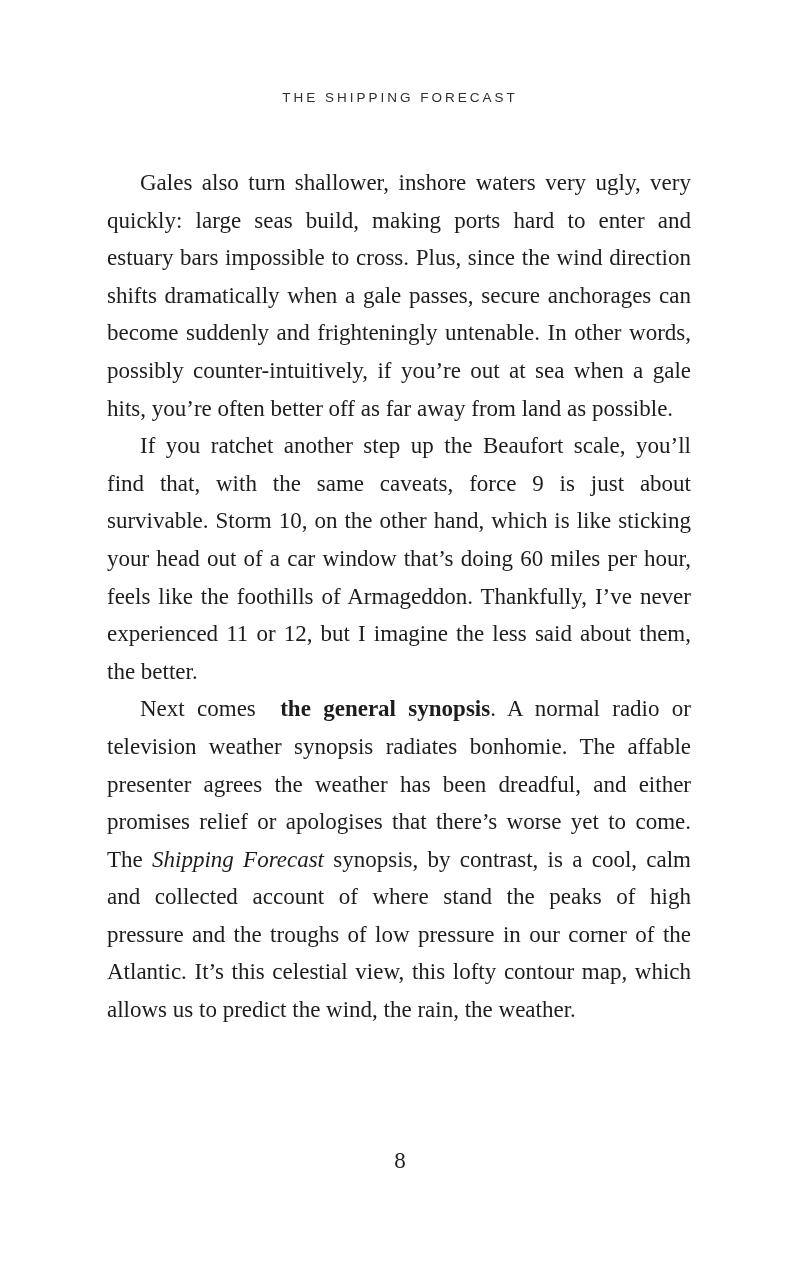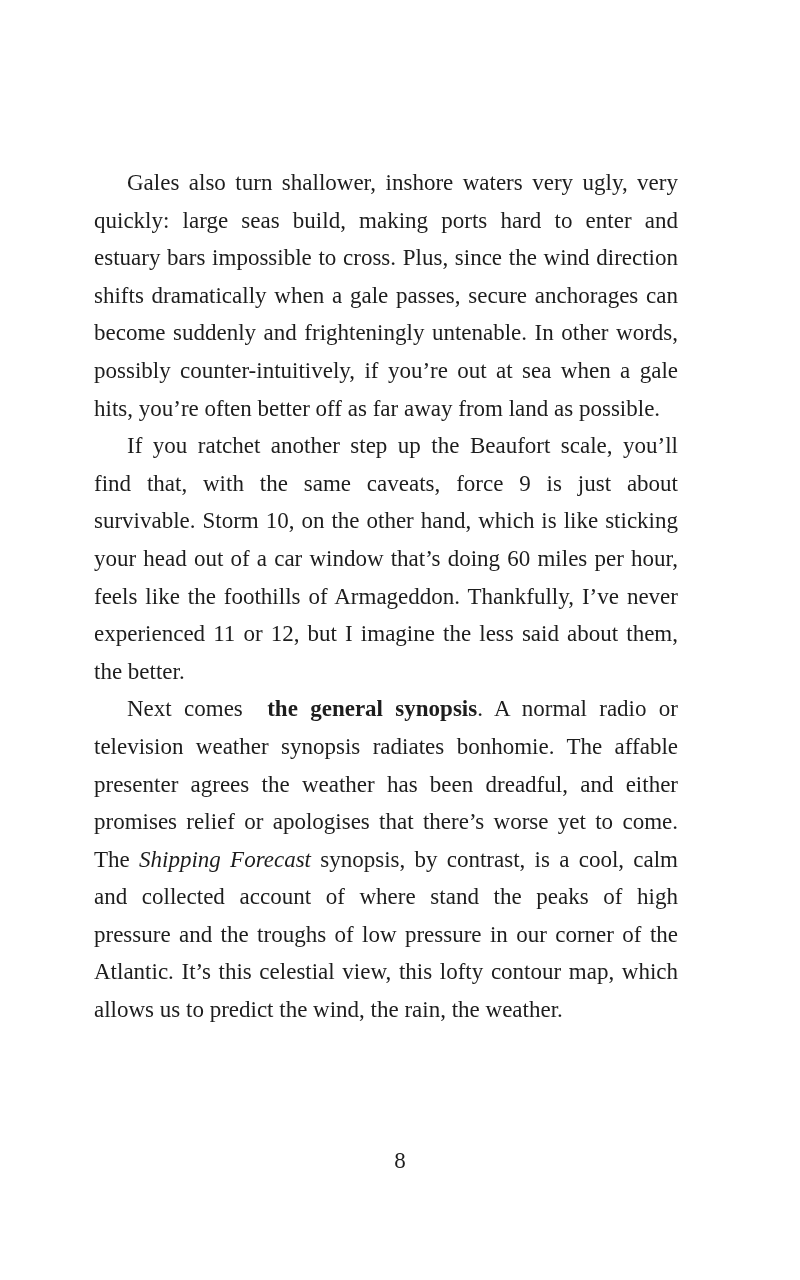--- a/index.html
+++ b/index.html
@@ -20,21 +20,21 @@
     font-family: "Liberation Sans", sans-serif;
     font-size: 13.5px;
     font-weight: 400;
     letter-spacing: 3px;
     color: #2f2f2f;
     text-transform: uppercase;
   }
   .text-block {
     position: absolute;
     top: 164px;
-    left: 94px;
+    left: 107px;
     width: 584px;
     color: #1d1d1d;
     font-size: 23px;
     line-height: 37.6px;
   }
   .para {
     margin: 0;
     text-indent: 33px;
     text-align: justify;
   }
@@ -48,20 +48,21 @@
     width: 100%;
     text-align: center;
     font-size: 23px;
     color: #1d1d1d;
   }
 </style>
 </head>
 <body>
 
 <div class="page">
+  <div class="running-header">THE SHIPPING FORECAST</div>
 
   <div class="text-block">
       <p class="para"><span class="run-normal">Gales also turn shallower, inshore waters very ugly, very quickly: large seas build, making ports hard to enter and estuary bars impossible to cross. Plus, since the wind direction shifts dramatically when a gale passes, secure anchorages can become suddenly and frighteningly untenable. In other words, possibly counter-intuitively, if you’re out at sea when a gale hits, you’re often better off as far away from land as possible.</span></p>
       <p class="para"><span class="run-normal">If you ratchet another step up the Beaufort scale, you’ll find that, with the same caveats, force 9 is just about survivable. Storm 10, on the other hand, which is like sticking your head out of a car window that’s doing 60 miles per hour, feels like the foothills of Armageddon. Thankfully, I’ve never experienced 11 or 12, but I imagine the less said about them, the better.</span></p>
       <p class="para"><span class="run-normal">Next comes </span><span class="run-bold">the general synopsis</span><span class="run-normal">. A normal radio or television weather synopsis radiates bonhomie. The affable presenter agrees the weather has been dreadful, and either promises relief or apologises that there’s worse yet to come. The </span><span class="run-italic">Shipping Forecast</span><span class="run-normal"> synopsis, by contrast, is a cool, calm and collected account of where stand the peaks of high pressure and the troughs of low pressure in our corner of the Atlantic. It’s this celestial view, this lofty contour map, which allows us to predict the wind, the rain, the weather.</span></p>
     </div>
 
   <div class="page-number">8</div>
 </div>
 

